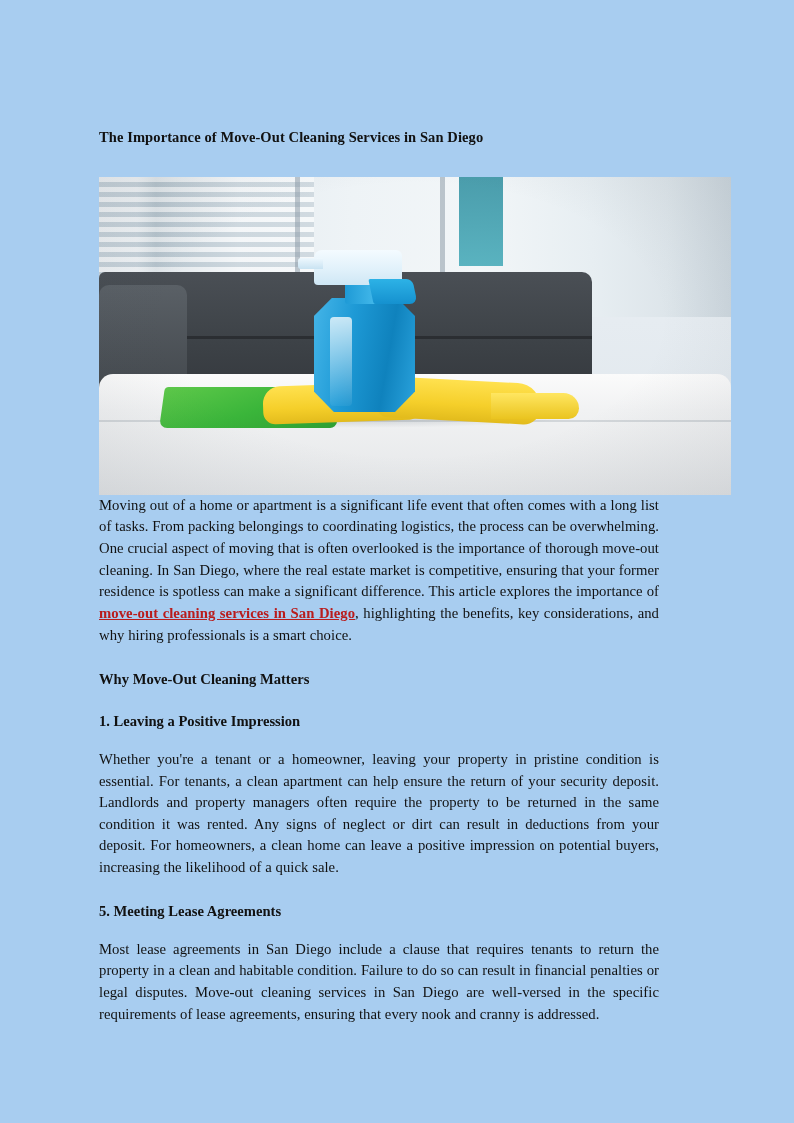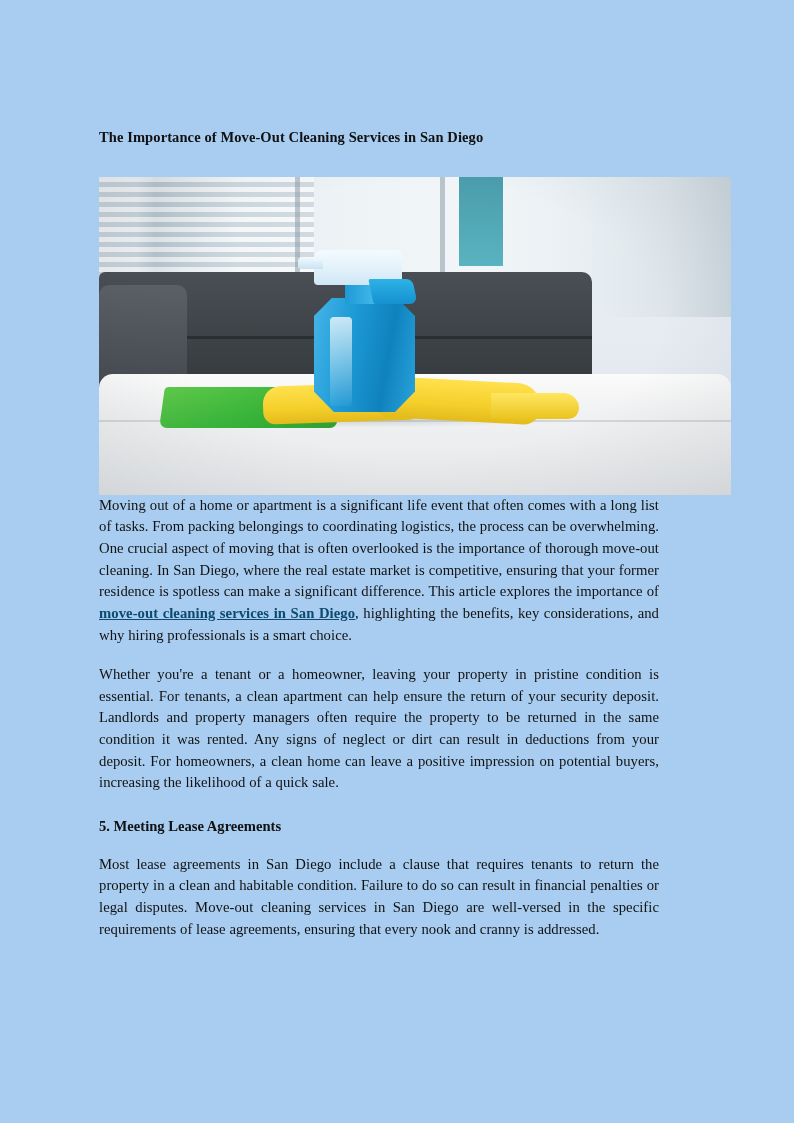--- a/index.html
+++ b/index.html
@@ -214,21 +214,21 @@
     font-weight: bold;
     margin: 23px 0 0 0;
     line-height: 1.3;
   }
   p.body-text + p.body-text,
   h2.sub + p.body-text,
   h3.subsub + p.body-text {
     margin-top: 18px;
   }
   a.inline-link {
-    color: #0c4a6e;
+    color: #b91c1c;
     text-decoration: underline;
     font-weight: bold;
   }
 </style>
 </head>
 <body>
 
 <div class="page">
   <div class="content">
 
@@ -255,20 +255,22 @@
       <div class="ph-bottle-gloss"></div>
       <div class="ph-bottle-neck"></div>
       <div class="ph-bottle-head"></div>
       <div class="ph-bottle-trigger"></div>
       <div class="ph-nozzle"></div>
       <div class="ph-vignette"></div>
     </div>
 
     <p class="body-text gap-after-img"><span>Moving out of a home or apartment is a significant life event that often comes with a long list of tasks. From packing belongings to coordinating logistics, the process can be overwhelming. One crucial aspect of moving that is often overlooked is the importance of thorough move-out cleaning. In San Diego, where the real estate market is competitive, ensuring that your former residence is spotless can make a significant difference. This article explores the importance of </span><a class="inline-link" href="#">move-out cleaning services in San Diego</a><span>, highlighting the benefits, key considerations, and why hiring professionals is a smart choice.</span></p>
 
-
+    <h2 class="sub">Why Move-Out Cleaning Matters</h2>
+
+    <h3 class="subsub">1. Leaving a Positive Impression</h3>
     <p class="body-text">Whether you're a tenant or a homeowner, leaving your property in pristine condition is essential. For tenants, a clean apartment can help ensure the return of your security deposit. Landlords and property managers often require the property to be returned in the same condition it was rented. Any signs of neglect or dirt can result in deductions from your deposit. For homeowners, a clean home can leave a positive impression on potential buyers, increasing the likelihood of a quick sale.</p>
 
     <h3 class="subsub">5. Meeting Lease Agreements</h3>
     <p class="body-text">Most lease agreements in San Diego include a clause that requires tenants to return the property in a clean and habitable condition. Failure to do so can result in financial penalties or legal disputes. Move-out cleaning services in San Diego are well-versed in the specific requirements of lease agreements, ensuring that every nook and cranny is addressed.</p>
 
   </div>
 </div>
 
 </body></html>

